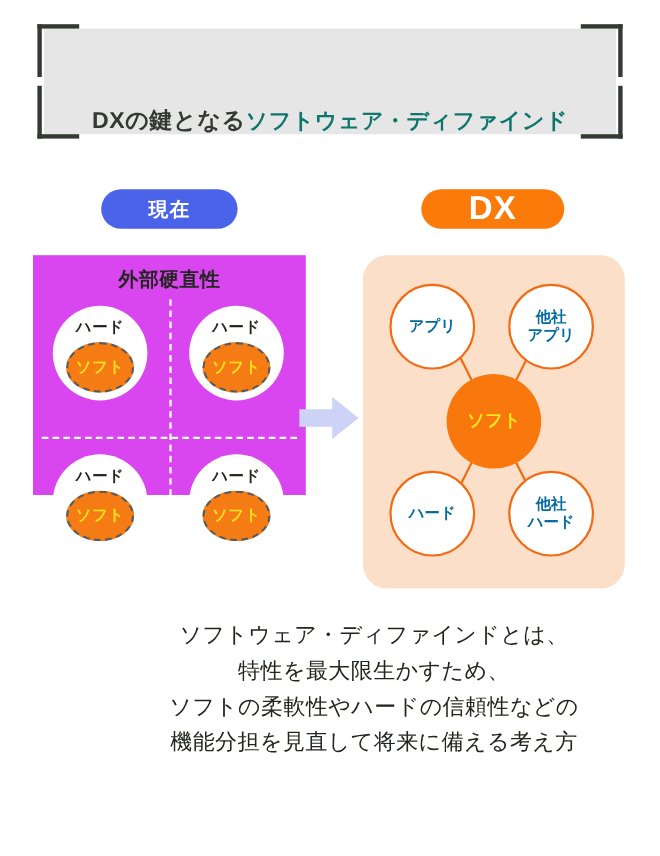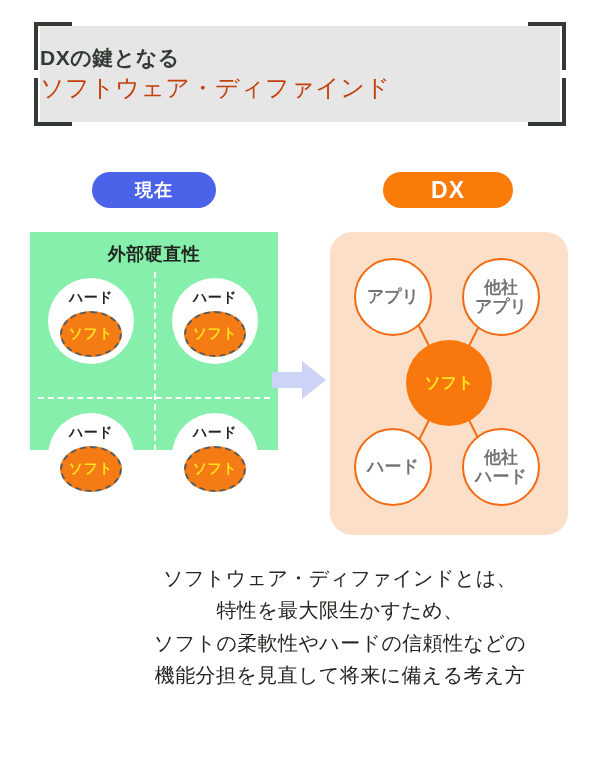--- a/index.html
+++ b/index.html
@@ -25,36 +25,36 @@
     height: 104px;
   }
   .header-box {
     position: absolute;
     left: 6px;
     top: 4px;
     right: 6px;
     bottom: 4px;
     background: #e6e6e6;
     display: flex;
-    flex-direction: column;
-    align-items: flex-start;
+    flex-direction: row;
+    align-items: flex-end;
     justify-content: center;
   }
   .header-line1 {
     font-size: 21px;
     font-weight: bold;
     letter-spacing: 0.5px;
     color: #333a33;
     line-height: 1.15;
   }
   .header-line2 {
-    font-size: 24px;
-    font-weight: normal;
-    letter-spacing: 0.5px;
-    color: #c2410c;
+    font-size: 20px;
+    font-weight: bold;
+    letter-spacing: 0.5px;
+    color: #0f766e;
     line-height: 1.2;
     margin-top: 4px;
   }
   .bracket {
     position: absolute;
     width: 34px;
     height: 44px;
     border-color: #333a33;
     border-style: solid;
     border-width: 0;
@@ -81,31 +81,31 @@
     left: 92px;
     top: 172px;
     width: 124px;
     background: #4a63e8;
   }
   .pill.dx {
     left: 383px;
     top: 172px;
     width: 130px;
     background: #fa7a0a;
-    font-size: 23px;
+    font-size: 30px;
   }
 
   
   .panel-left {
     position: absolute;
     left: 30px;
     top: 232px;
     width: 248px;
     height: 218px;
-    background: #86efac;
+    background: #d946ef;
   }
   .panel-left-title {
     position: absolute;
     top: 10px;
     left: 0;
     width: 100%;
     text-align: center;
     font-size: 18px;
     font-weight: bold;
     color: #22261f;
@@ -200,22 +200,22 @@
     box-sizing: border-box;
     font-weight: bold;
     line-height: 1.12;
     z-index: 2;
   }
   .node.outer {
     width: 78px;
     height: 78px;
     background: #ffffff;
     border: 2px solid #f26a11;
-    color: #737373;
-    font-size: 17px;
+    color: #0369a1;
+    font-size: 14px;
   }
   .node.center {
     width: 86px;
     height: 86px;
     background: #f9780d;
     color: #ffe51f;
     font-size: 16px;
     border: none;
   }
   .n-app     { left: 24px;  top: 26px; }

